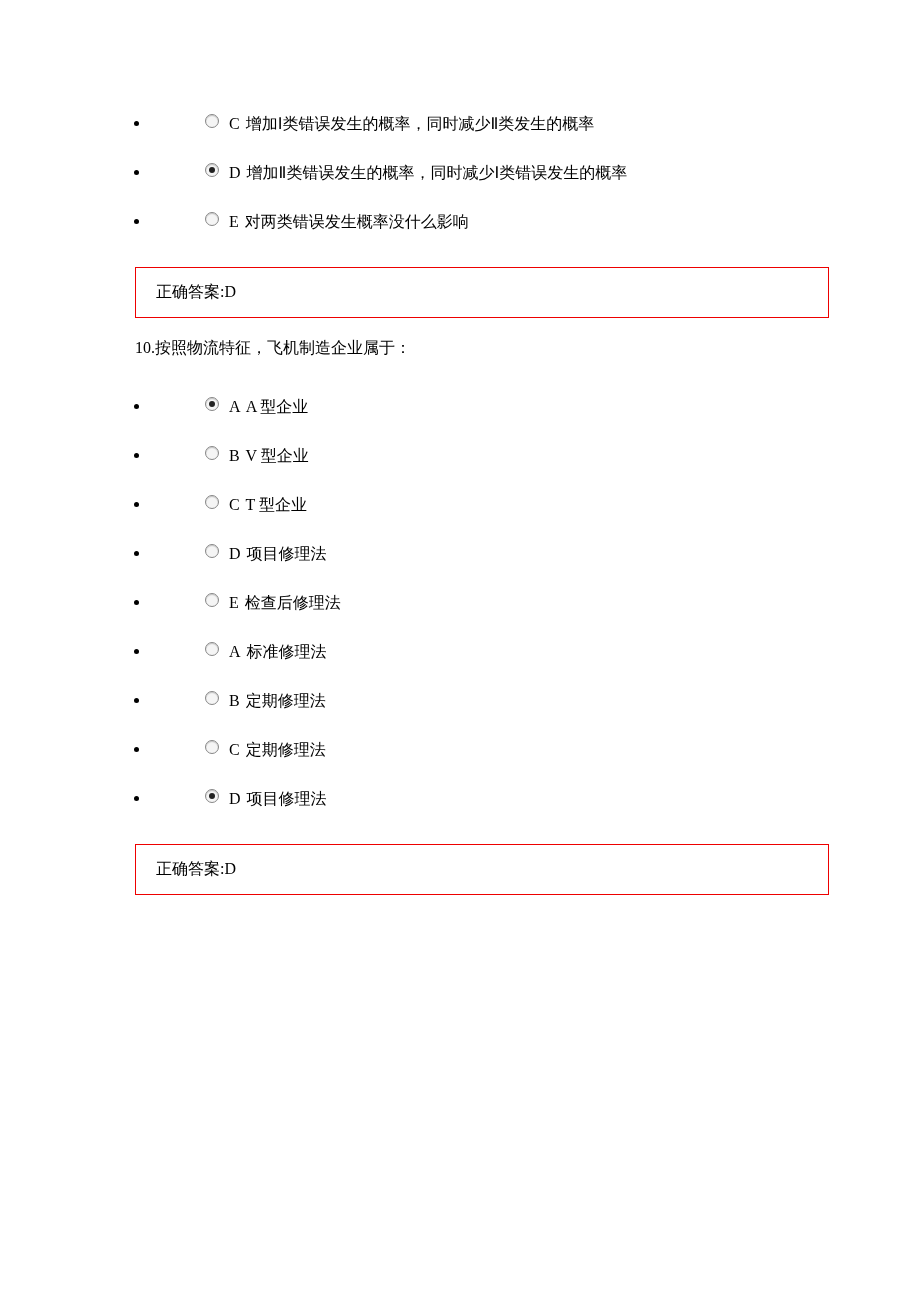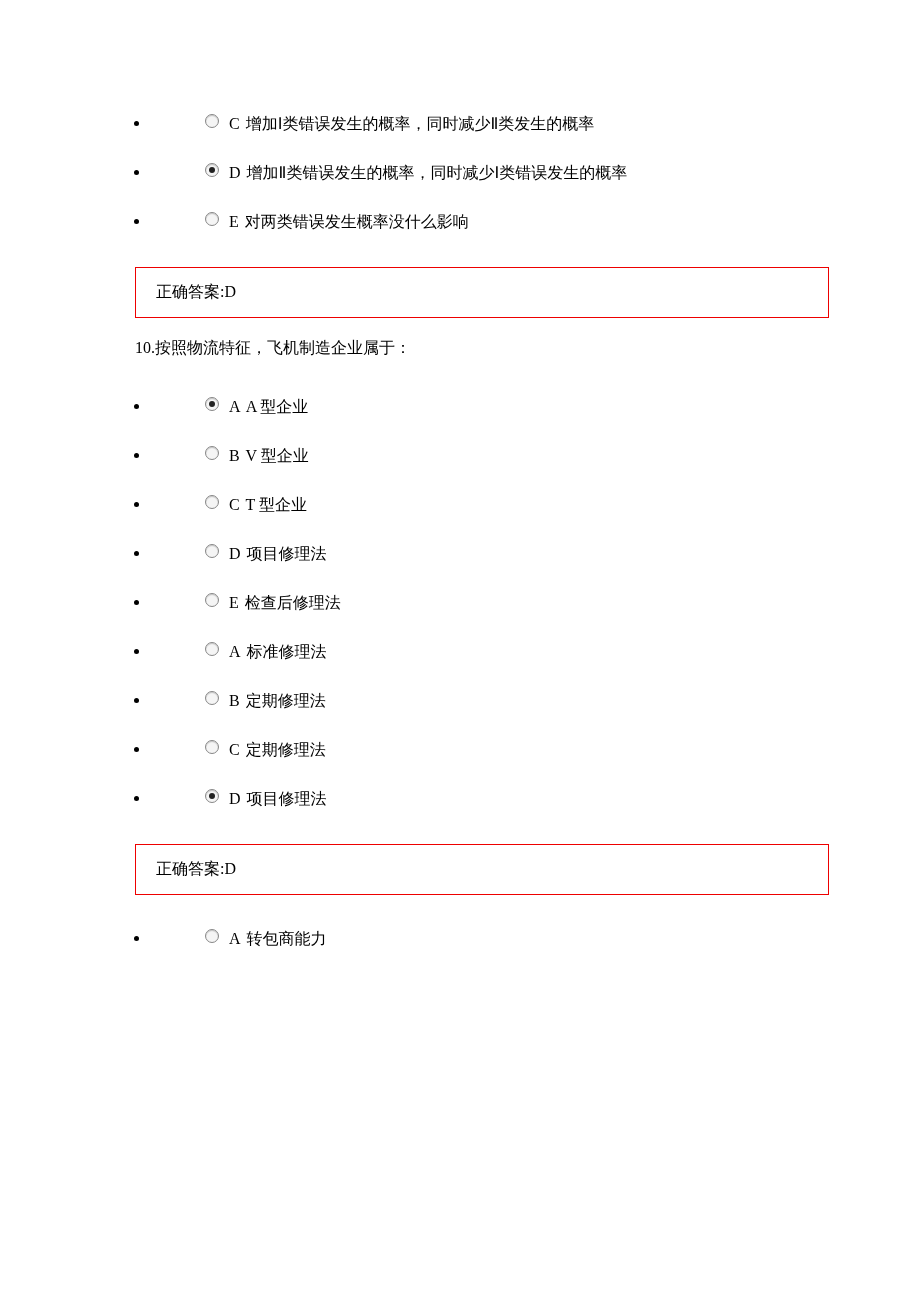--- a/index.html
+++ b/index.html
@@ -184,25 +184,14 @@
         <span class="radio selected"></span>
         <span>
           <span class="option-letter">D</span>
           <span>项目修理法</span>
         </span>
       </span>
     </li>
   </ul>
   <div class="answer-box">正确答案:D</div>
 
-  <ul>
-    <li>
-      <span class="row">
-        <span class="radio"></span>
-        <span>
-          <span class="option-letter">A</span>
-          <span>转包商能力</span>
-        </span>
-      </span>
-    </li>
-  </ul>
 
 </div>
 
 </body></html>

